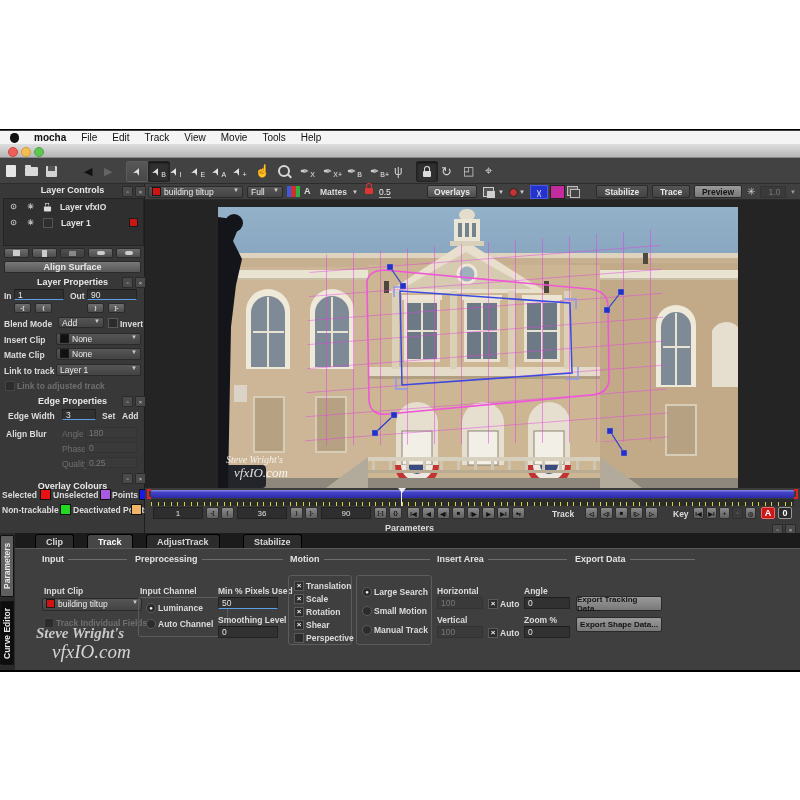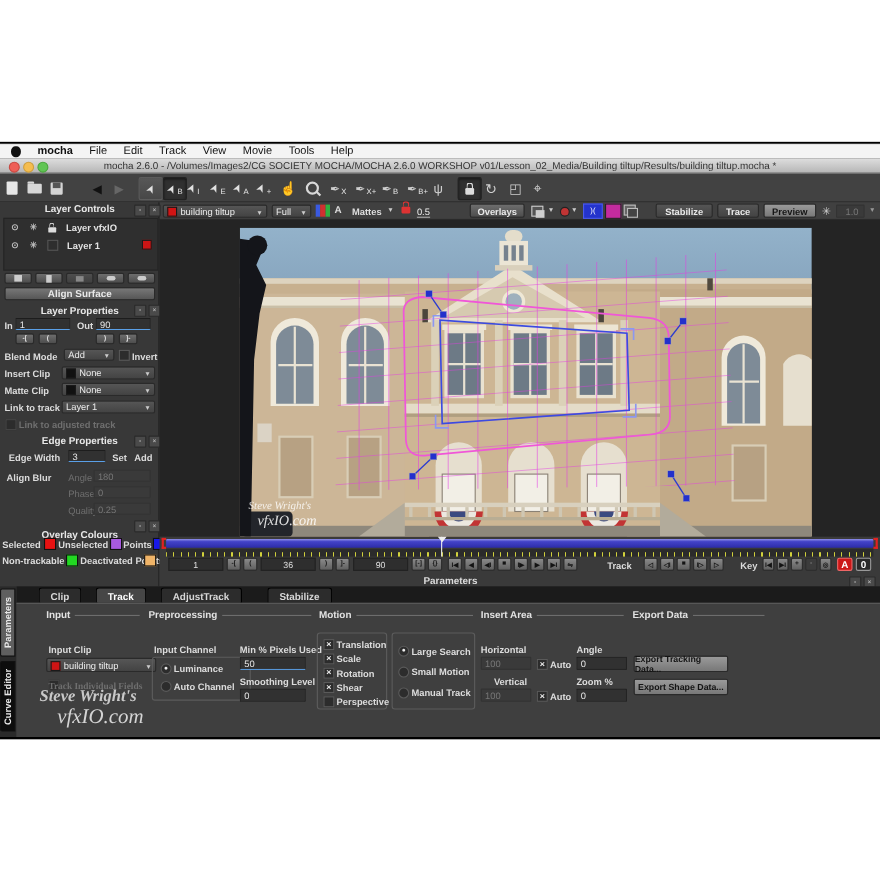--- a/index.html
+++ b/index.html
@@ -37,21 +37,21 @@
   .i-copy{width:9px;height:8px;border:1px solid #ccc;position:relative;background:#555;}
   .i-copy::after{content:"";position:absolute;left:3px;top:3px;width:8px;height:7px;background:#cfcfcf;}
   .i-layers{width:9px;height:8px;border:1px solid #bbb;background:#666;position:relative;}
   .i-layers::after{content:"";position:absolute;left:2px;top:2px;width:8px;height:7px;border:1px solid #bbb;background:#444;}
   
   .lbl{position:absolute;font-size:8.5px;font-weight:bold;color:#dcdcdc;white-space:nowrap;}
   .dis{color:#6f6f6f !important;}
   .fld{position:absolute;background:#313131;border:1px solid #232323;border-top-color:#1d1d1d;color:#e6e6e6;font-size:8.5px;display:flex;align-items:center;padding-left:3px;box-sizing:border-box;border-radius:1px;}
   .fld.focus{border-bottom:1px solid #5aa0e8;}
   .fld.off{color:#777;background:#3a3a3a;border-color:#333;}
-  .dd{position:absolute;background:linear-gradient(#565656,#434343);border:1px solid #2a2a2a;border-radius:2px;color:#ececec;font-size:8.5px;display:flex;align-items:flex-end;gap:3px;padding:0 3px;box-sizing:border-box;}
+  .dd{position:absolute;background:linear-gradient(#565656,#434343);border:1px solid #2a2a2a;border-radius:2px;color:#ececec;font-size:8.5px;display:flex;align-items:flex-start;gap:3px;padding:0 3px;box-sizing:border-box;}
   .dd .dar{margin-left:auto;font-size:6px;color:#ccc;}
   .sw{display:inline-block;width:7px;height:7px;border:1px solid #1a1a1a;}
   .btn3d{position:absolute;background:linear-gradient(#6e6e6e,#4d4d4d);border:1px solid #2a2a2a;border-radius:2px;color:#e8e8e8;font-size:8.5px;font-weight:bold;display:flex;align-items:center;justify-content:center;box-sizing:border-box;}
   .btnlite{background:linear-gradient(#9a9a9a,#787878);color:#141414;}
   .phdr{position:absolute;width:145px;height:12px;display:flex;align-items:center;justify-content:center;font-size:9px;font-weight:bold;color:#e8e8e8;}
   .phico{position:absolute;display:flex;gap:2px;font-size:7px;color:#bbb;}
   .mini{width:9px;height:9px;background:#4a4a4a;border:1px solid #2a2a2a;display:flex;align-items:center;justify-content:center;font-size:6px;color:#ccc;border-radius:1px;}
   .cb{position:absolute;width:8px;height:8px;background:#2c2c2c;border:1px solid #5a5a5a;display:flex;align-items:center;justify-content:center;font-size:8px;font-weight:bold;color:#f0f0f0;line-height:6px;}
   .rd{position:absolute;width:8px;height:8px;background:#2c2c2c;border:1px solid #5a5a5a;border-radius:50%;display:flex;align-items:center;justify-content:center;font-size:6px;color:#f0f0f0;line-height:6px;}
   .gbox{position:absolute;border:1px solid #5c5c5c;border-radius:3px;}
@@ -98,21 +98,20 @@
     <span>View</span>
     <span>Movie</span>
     <span>Tools</span>
     <span>Help</span>
   </div>
 
   <div class="abs titlebar">
     <span class="tl" style="left:8px;background:#ee5f57;border:1px solid #c94942;"></span>
     <span class="tl" style="left:21px;background:#f5bd4f;border:1px solid #cf9f3d;"></span>
     <span class="tl" style="left:34px;background:#61c554;border:1px solid #4aa73e;"></span>
-    <span class="title-text">mocha 2.6.0 - /Volumes/Images2/CG SOCIETY MOCHA/MOCHA 2.6.0 WORKSHOP v01/Lesson_02_Media/Building tiltup/Results/building tiltup.mocha *</span>
   </div>
 
   <div class="abs tools1"></div>
   <div class="abs ticon" style="left:6px;">
       <span class="i-page"></span>
     </div>
   <div class="abs ticon" style="left:25px;">
       <span class="i-folder"></span>
     </div>
   <div class="abs ticon" style="left:46px;">
@@ -553,21 +552,21 @@
         <span>Export Data</span>
       </div>
 
     <div class="lbl" style="left:44px;top:53px;">Input Clip</div>
     <div class="dd" style="left:42px;top:65px;width:100px;height:13px;">
       <span class="sw" style="background-color: rgb(208, 20, 20);"></span>
         <span>building tiltup</span>
         <span class="dar">▼</span>
     </div>
     <div class="cb" style="left:44px;top:85px;border-color:#444;"></div>
-    <div class="lbl dis" style="left:44px;top:85px;font-family:Liberation Serif, serif;">Track Individual Fields</div>
+    <div class="lbl dis" style="left:56px;top:85px;">Track Individual Fields</div>
 
     <div class="lbl" style="left:140px;top:53px;">Input Channel</div>
     <div class="gbox" style="left:138px;top:64px;width:88px;height:38px;"></div>
     <div class="rd" style="left:146px;top:70px;">●</div>
     <div class="lbl" style="left:158px;top:70px;">Luminance</div>
     <div class="rd" style="left:146px;top:86px;"></div>
     <div class="lbl" style="left:158px;top:86px;">Auto Channel</div>
     <div class="lbl" style="left:218px;top:53px;">Min % Pixels Used</div>
     <div class="fld focus" style="left:218px;top:64px;width:60px;height:12px;">50</div>
     <div class="lbl" style="left:218px;top:82px;">Smoothing Level</div>
@@ -590,21 +589,21 @@
     <div class="lbl" style="left:374px;top:54px;">Large Search</div>
     <div class="rd" style="left:362px;top:73px;"></div>
     <div class="lbl" style="left:374px;top:73px;">Small Motion</div>
     <div class="rd" style="left:362px;top:92px;"></div>
     <div class="lbl" style="left:374px;top:92px;">Manual Track</div>
 
     <div class="lbl" style="left:437px;top:53px;">Horizontal</div>
     <div class="fld off" style="left:437px;top:64px;width:46px;height:12px;">100</div>
     <div class="cb" style="left:488px;top:66px;">×</div>
     <div class="lbl" style="left:500px;top:66px;">Auto</div>
-    <div class="lbl" style="left:437px;top:82px;margin-left:12px;">Vertical</div>
+    <div class="lbl" style="left:437px;top:82px;">Vertical</div>
     <div class="fld off" style="left:437px;top:93px;width:46px;height:12px;">100</div>
     <div class="cb" style="left:488px;top:95px;">×</div>
     <div class="lbl" style="left:500px;top:95px;">Auto</div>
     <div class="lbl" style="left:524px;top:53px;">Angle</div>
     <div class="fld" style="left:524px;top:64px;width:46px;height:12px;">0</div>
     <div class="lbl" style="left:524px;top:82px;">Zoom %</div>
     <div class="fld" style="left:524px;top:93px;width:46px;height:12px;">0</div>
 
     <div class="btn3d btnlite" style="left:576px;top:63px;width:86px;height:15px;font-size:8px;">Export Tracking Data...</div>
     <div class="btn3d btnlite" style="left:576px;top:84px;width:86px;height:15px;font-size:8px;">Export Shape Data...</div>

